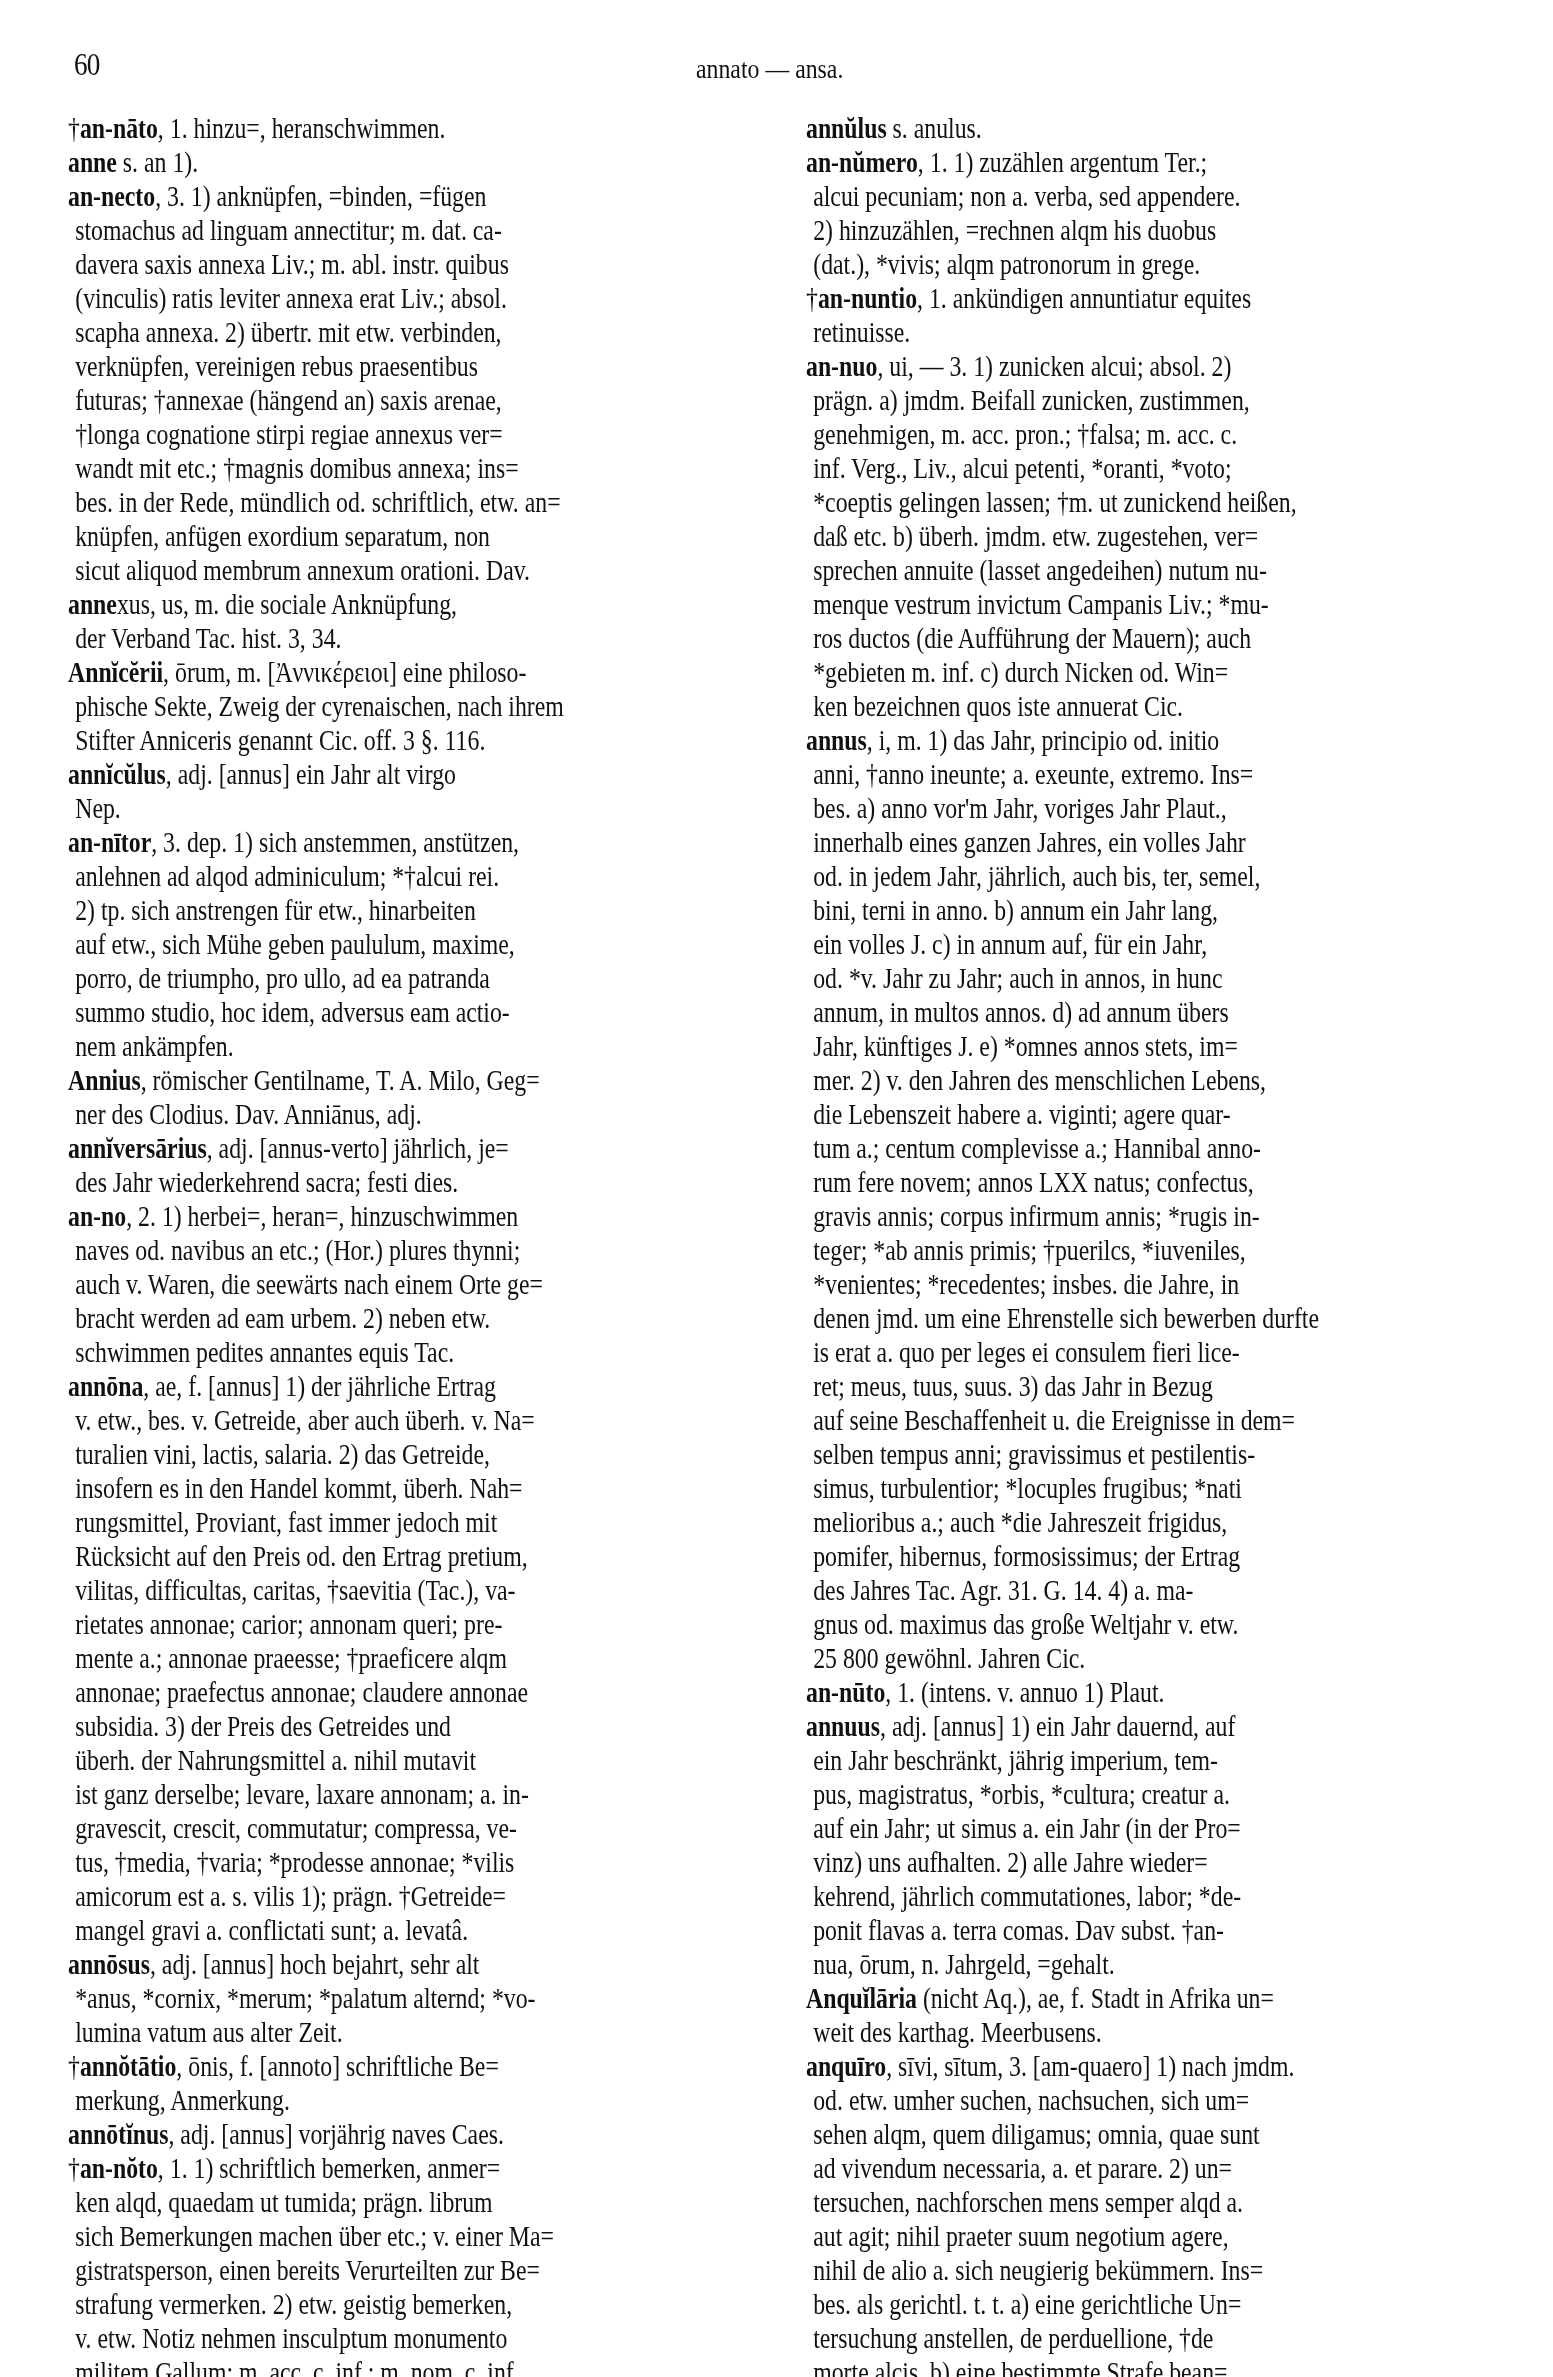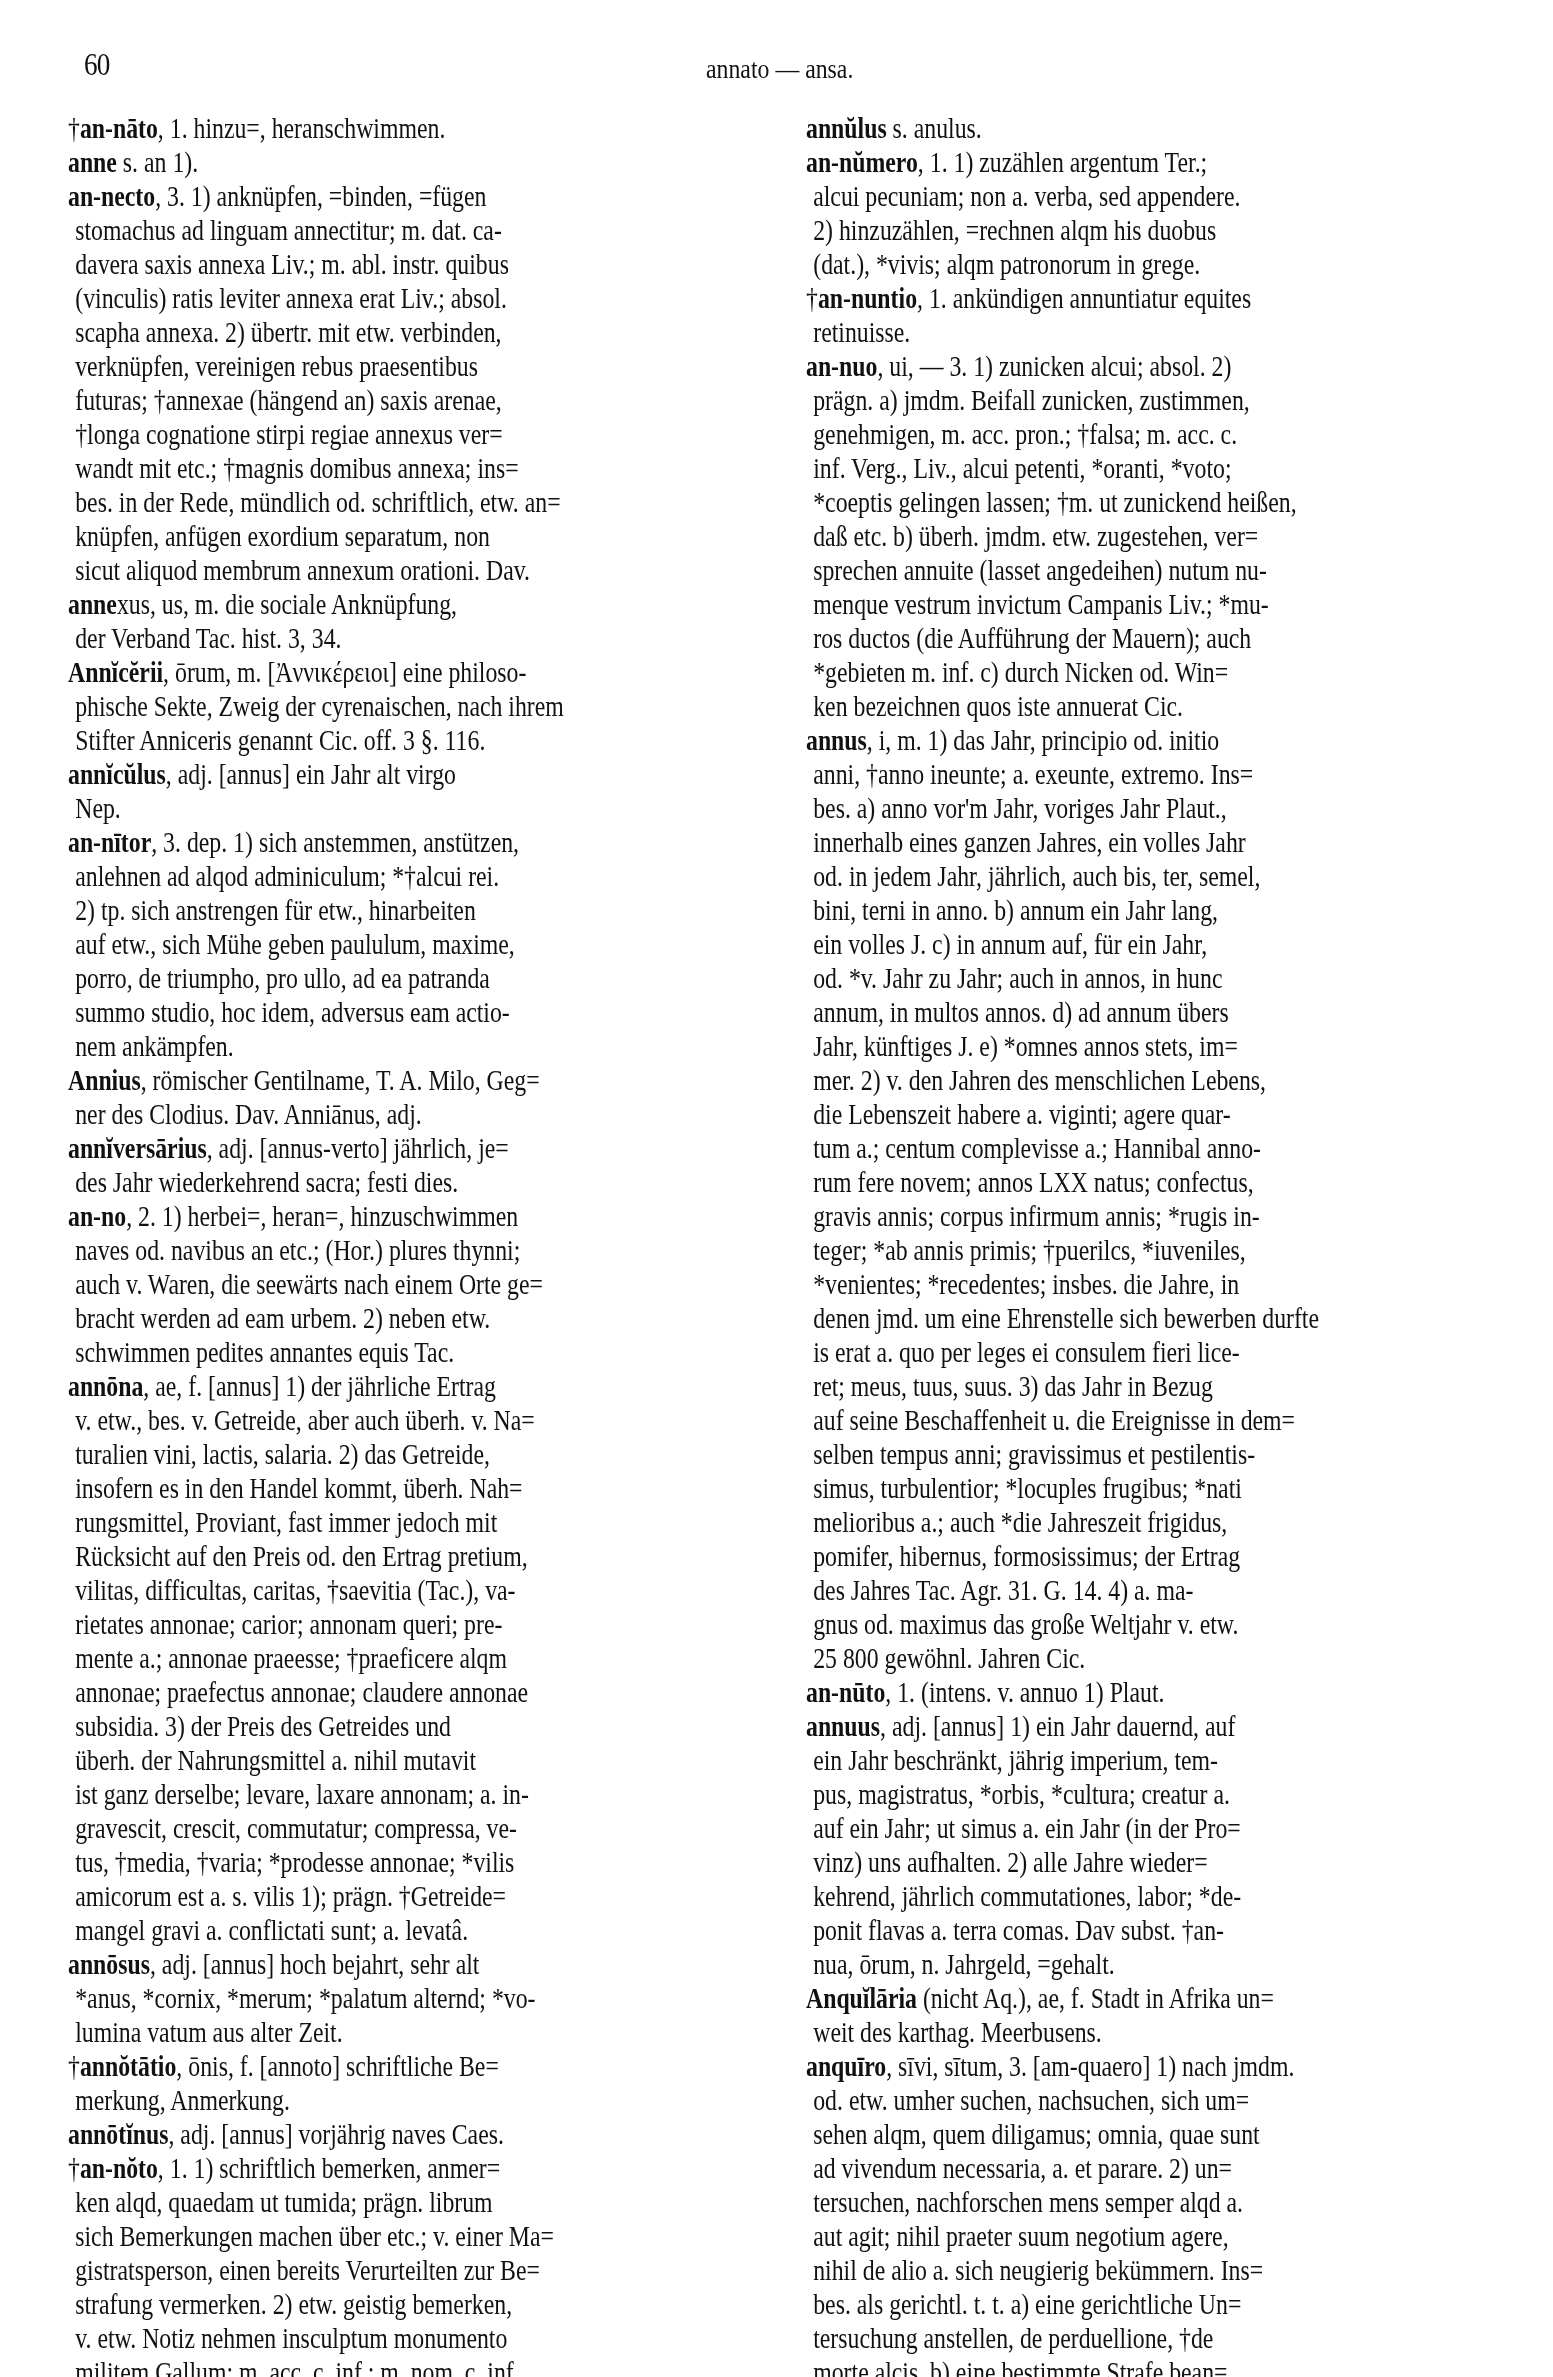--- a/index.html
+++ b/index.html
@@ -1,17 +1,17 @@
 <!DOCTYPE html>
 <html style="font-size:14px"><head>
 <meta charset="utf-8">
 <style>
   html, body { margin: 0; padding: 0; background: #ffffff; }
   body { width: 1554px; height: 2377px; position: relative; overflow: hidden; color: #111; font-family: "Liberation Serif", "DejaVu Serif", serif; }
-  .page-header { position: absolute; top: 46px; left: 16px; width: 1534px; height: 44px; }
+  .page-header { position: absolute; top: 46px; left: 6px; width: 1534px; height: 44px; }
   .page-number { position: absolute; left: 68px; top: 0; font-size: 32px; letter-spacing: -0.9px; transform: scaleX(0.85); transform-origin: left; }
   .running-head { position: absolute; left: 690px; top: 7px; font-size: 28px; transform: scaleX(0.85); transform-origin: left; white-space: nowrap; }
   .column { position: absolute; top: 111px; }
   .col-left { left: 68px; width: 727px; }
   .col-right { left: 806px; width: 727px; }
   .line { display: block; height: 34px; line-height: 34px; font-size: 29px; white-space: nowrap; transform: scaleX(0.82); transform-origin: left center; }
   .line.indent { padding-left: 8.8px; }
   .hw { font-weight: bold; font-family: "Liberation Serif", "DejaVu Serif", serif; }
 </style>
 </head>

